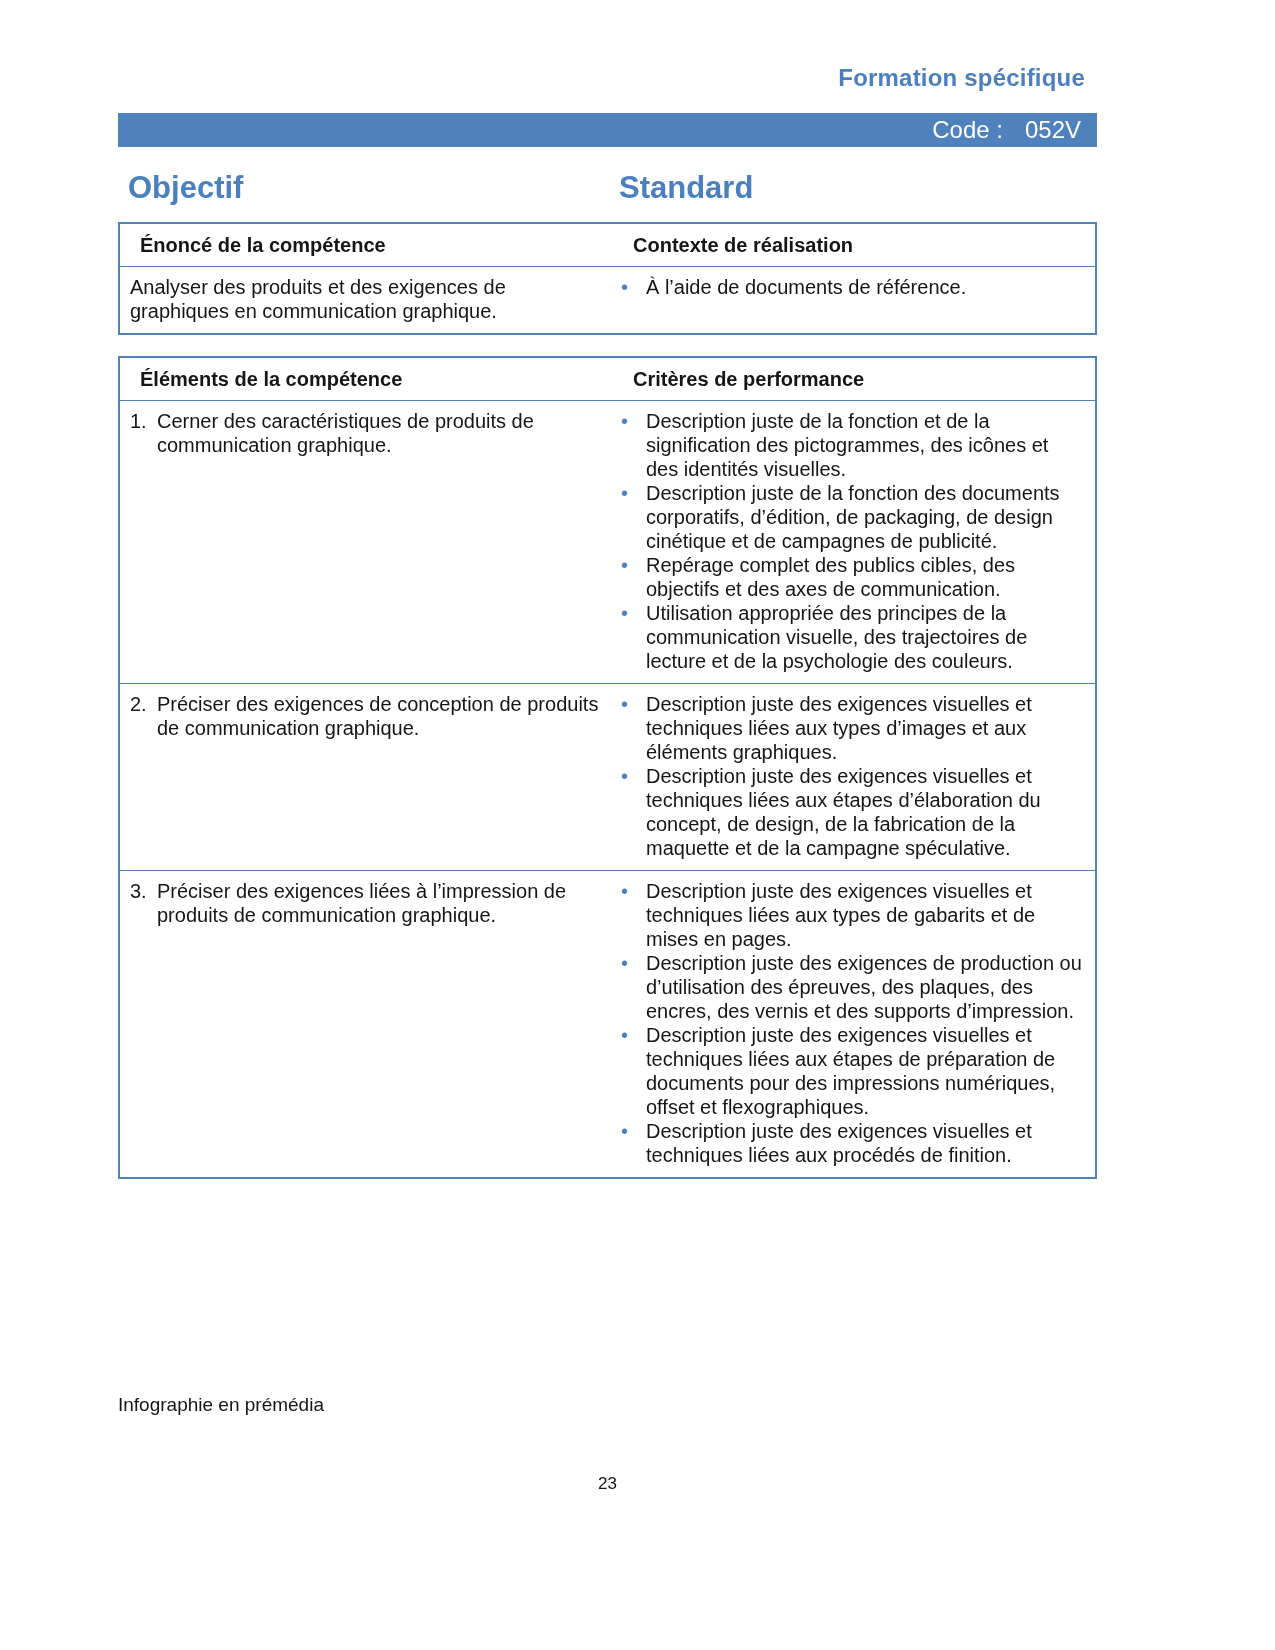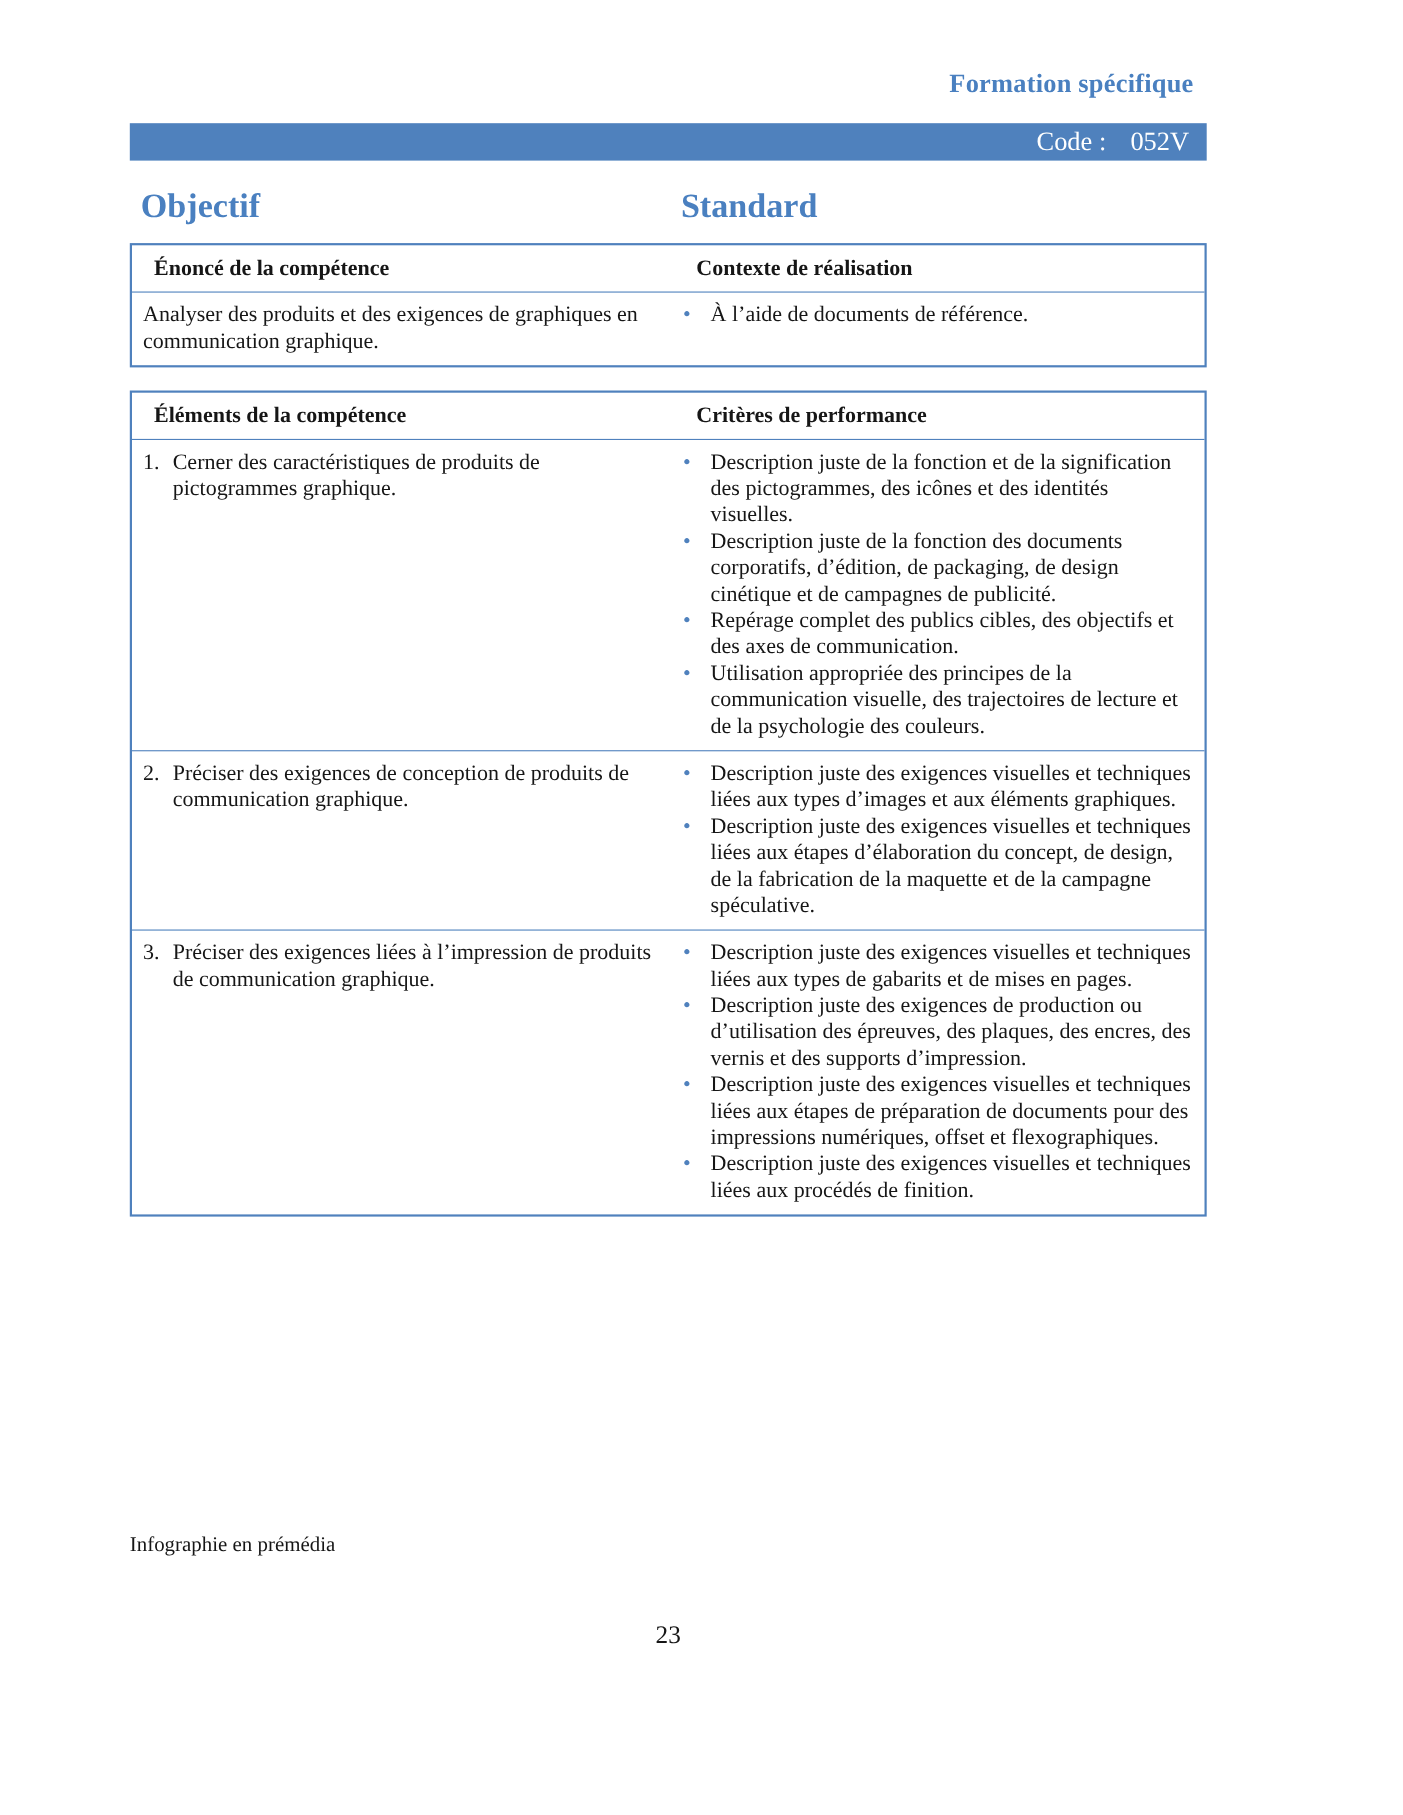--- a/index.html
+++ b/index.html
@@ -7,21 +7,20 @@
   body {
     font-family: "Liberation Sans", "DejaVu Sans", sans-serif;
     color: var(--text-color, #161616);
   }
   .page {
     position: relative;
     width: 1135px;
     height: 1650px;
     background: #ffffff;
     overflow: hidden;
-    font-family: Liberation Serif, serif;
   }
   .content {
     position: absolute;
     left: 118px;
     top: 0;
     width: 979px;
   }
   .section-label {
     margin-top: 64px;
     text-align: right;
@@ -110,21 +109,21 @@
     text-align: left;
     padding-right: 12px;
     font-size: 19px;
   }
   .page-number {
     position: absolute;
     top: 1474px;
     left: 118px;
     width: 979px;
     text-align: center;
-    font-size: 23px;
+    font-size: 17px;
   }
 </style>
 </head>
 <body>
 
 <div class="page">
   <div class="content">
 
     <div class="section-label">Formation spécifique</div>
 
@@ -159,21 +158,21 @@
     <div class="comp-table table2">
       <div class="t-row t-head">
         <div class="cell cell-left th">Éléments de la compétence</div>
         <div class="cell cell-right th">Critères de performance</div>
       </div>
 
       <div class="t-row">
         <div class="cell cell-left">
           <div class="numbered">
             <span class="num">1.</span>
-            <span class="n-text">Cerner des caractéristiques de produits de pictogrammes graphique.</span>
+            <span class="n-text">Cerner des caractéristiques de produits de communication graphique.</span>
           </div>
         </div>
         <div class="cell cell-right">
           <div class="bullet-item">
             <span class="bullet">•</span>
             <span class="b-text">Description juste de la fonction et de la signification des pictogrammes, des icônes et des identités visuelles.</span>
           </div>
           <div class="bullet-item">
             <span class="bullet">•</span>
             <span class="b-text">Description juste de la fonction des documents corporatifs, d’édition, de packaging, de design cinétique et de campagnes de publicité.</span>

